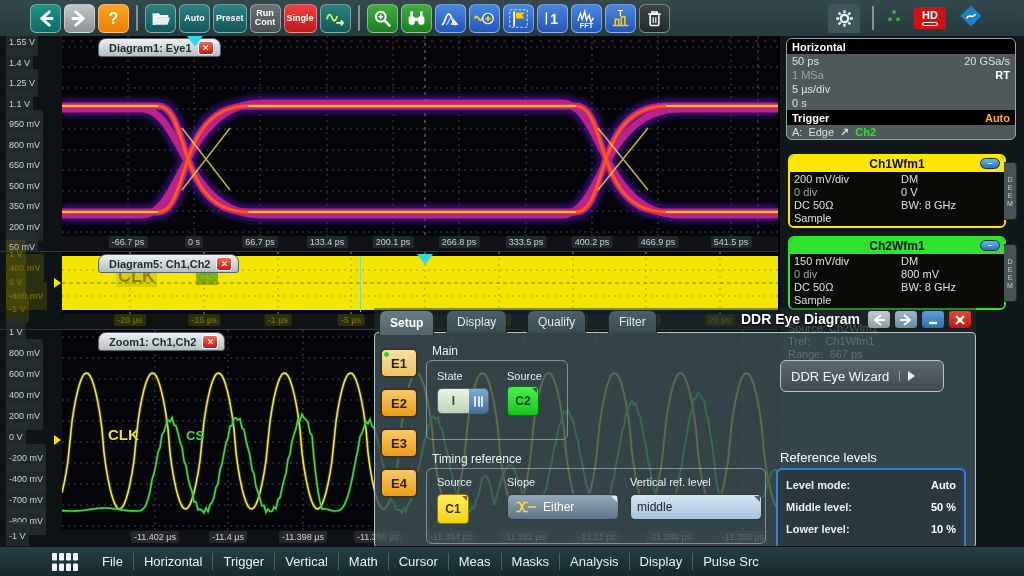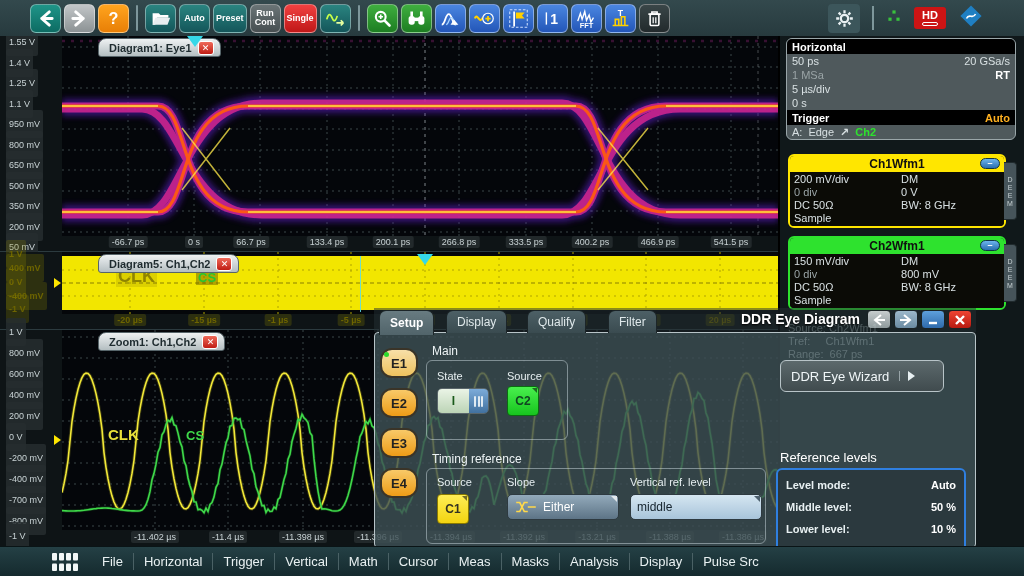--- a/index.html
+++ b/index.html
@@ -75,21 +75,21 @@
   .dtab2{position:absolute;top:2px;height:23px;border:1px solid #1c2528;border-bottom:none;border-radius:7px 7px 0 0;display:flex;align-items:center;justify-content:center;font-size:12px;color:#dfe8ea;background:linear-gradient(#4d6066,#3a4b50);cursor:pointer;padding:0 10px}
   .dtab2.active{background:linear-gradient(#687b81,#51646a);color:#fff;font-weight:bold;height:25px;z-index:2}
   .dlg-title{position:absolute;right:116px;top:3px;font-size:14px;font-weight:bold;color:#fff;text-shadow:0 1px 2px #000;white-space:nowrap}
   .winbtns{position:absolute;right:4px;top:2px;display:flex;gap:3px}
   .winbtn{width:24px;height:19px;border-radius:4px;border:1px solid #1a2224;display:flex;align-items:center;justify-content:center;cursor:pointer}
   .winbtn svg{width:14px;height:12px}
   .wb-gray{background:linear-gradient(#c6cccd,#8f9a9c)}
   .wb-blue2{background:linear-gradient(#9db8ca,#6b8ba2)}
   .wb-blue{background:linear-gradient(#5ea0dc,#2f6aab)}
   .wb-red{background:linear-gradient(#ee4433,#b81a10)}
-  .etab{position:absolute;left:6px;width:38px;height:30px;border:2px solid #3a3428;border-radius:12px;background:linear-gradient(#f8c968,#ee9c17);color:#222;font-weight:bold;font-size:13px;display:flex;align-items:center;justify-content:center;cursor:pointer}
+  .etab{position:absolute;left:6px;width:38px;height:30px;border:2px solid #3a3428;border-radius:6px;background:linear-gradient(#f8c968,#ee9c17);color:#222;font-weight:bold;font-size:13px;display:flex;align-items:center;justify-content:center;cursor:pointer}
   .etab.active{background:linear-gradient(#f7dfa8,#efc25e)}
   .etab .dot{position:absolute;left:2px;top:2px;width:5px;height:5px;border-radius:50%;background:#2ad82a}
   .grp{position:absolute;border:1px solid rgba(205,220,225,.5);border-radius:6px}
   .grplabel{position:absolute;font-size:12px;color:#edf3f5}
   .fldlabel{position:absolute;font-size:11px;color:#e6eef0}
   .chanbtn{position:absolute;width:32px;height:30px;border-radius:4px;border:1px solid #222;font-weight:bold;font-size:12px;color:#142;display:flex;align-items:center;justify-content:center;cursor:pointer}
   .chanbtn::after{content:"";position:absolute;top:1px;right:1px;border-left:5px solid transparent;border-top:5px solid rgba(0,0,0,.55)}
   .c2{background:linear-gradient(#49f04e,#17c41e);border-color:#0a6d10}
   .c1{background:linear-gradient(#ffee55,#f3d410);border-color:#8a7a00;color:#332}
   .toggle{position:absolute;width:52px;height:26px;border:1px solid #5a666a;border-radius:5px;overflow:hidden;display:flex;cursor:pointer}
@@ -289,21 +289,21 @@
           <span class="ylab" style="top: 108.5px;">800 mV</span>
           <span class="ylab" style="top: 129px;">650 mV</span>
           <span class="ylab" style="top: 149.5px;">500 mV</span>
           <span class="ylab" style="top: 170px;">350 mV</span>
           <span class="ylab" style="top: 190.5px;">200 mV</span>
           <span class="ylab" style="top: 211px;">50 mV</span>
         </div>
       <div id="eye-xlabels">
           <span class="xlab" style="left: 128px; top: 200px;">-66.7 ps</span>
           <span class="xlab" style="left: 194px; top: 200px;">0 s</span>
-          <span class="xlab" style="left: 251px; top: 200px;">66.7 ps</span>
+          <span class="xlab" style="left: 260px; top: 200px;">66.7 ps</span>
           <span class="xlab" style="left: 327px; top: 200px;">133.4 ps</span>
           <span class="xlab" style="left: 393px; top: 200px;">200.1 ps</span>
           <span class="xlab" style="left: 459px; top: 200px;">266.8 ps</span>
           <span class="xlab" style="left: 526px; top: 200px;">333.5 ps</span>
           <span class="xlab" style="left: 592px; top: 200px;">400.2 ps</span>
           <span class="xlab" style="left: 658px; top: 200px;">466.9 ps</span>
           <span class="xlab" style="left: 731px; top: 200px;">541.5 ps</span>
         </div>
     </section>
 

